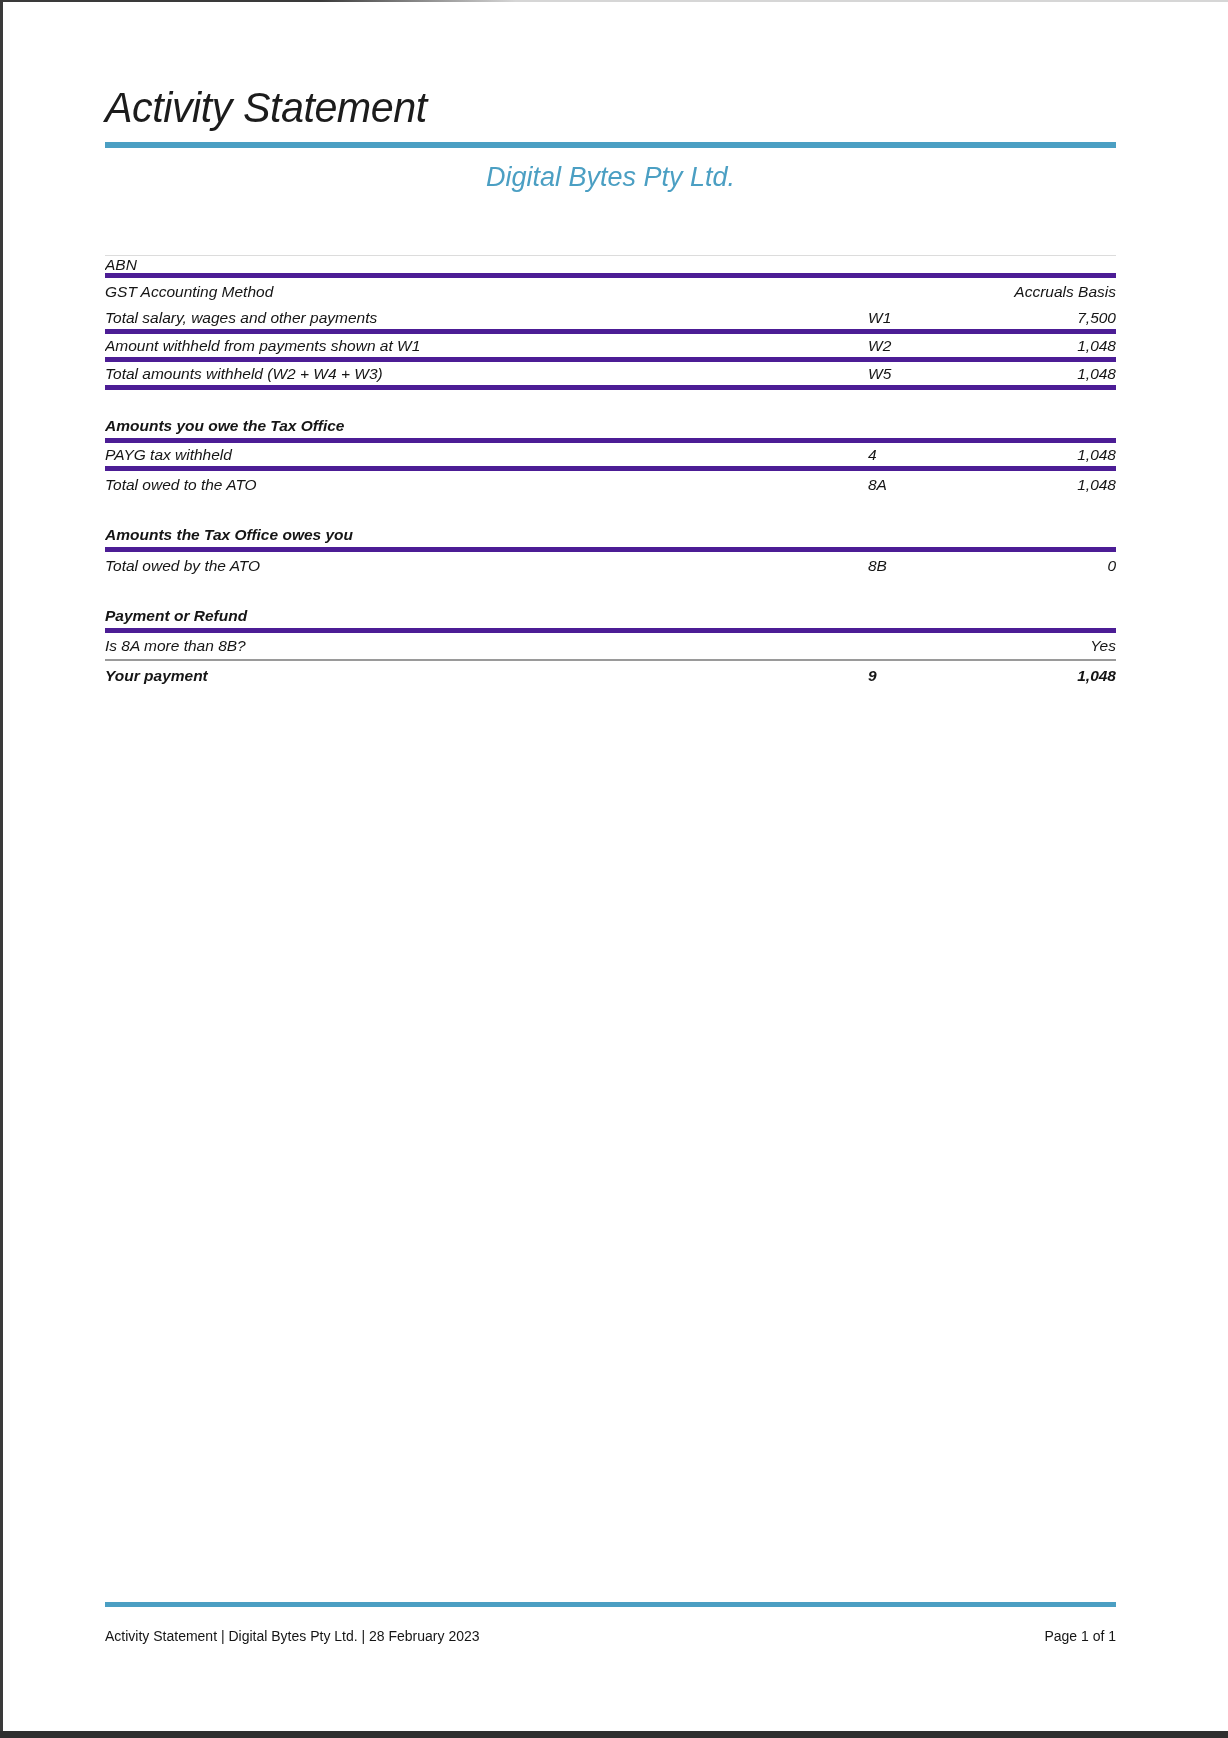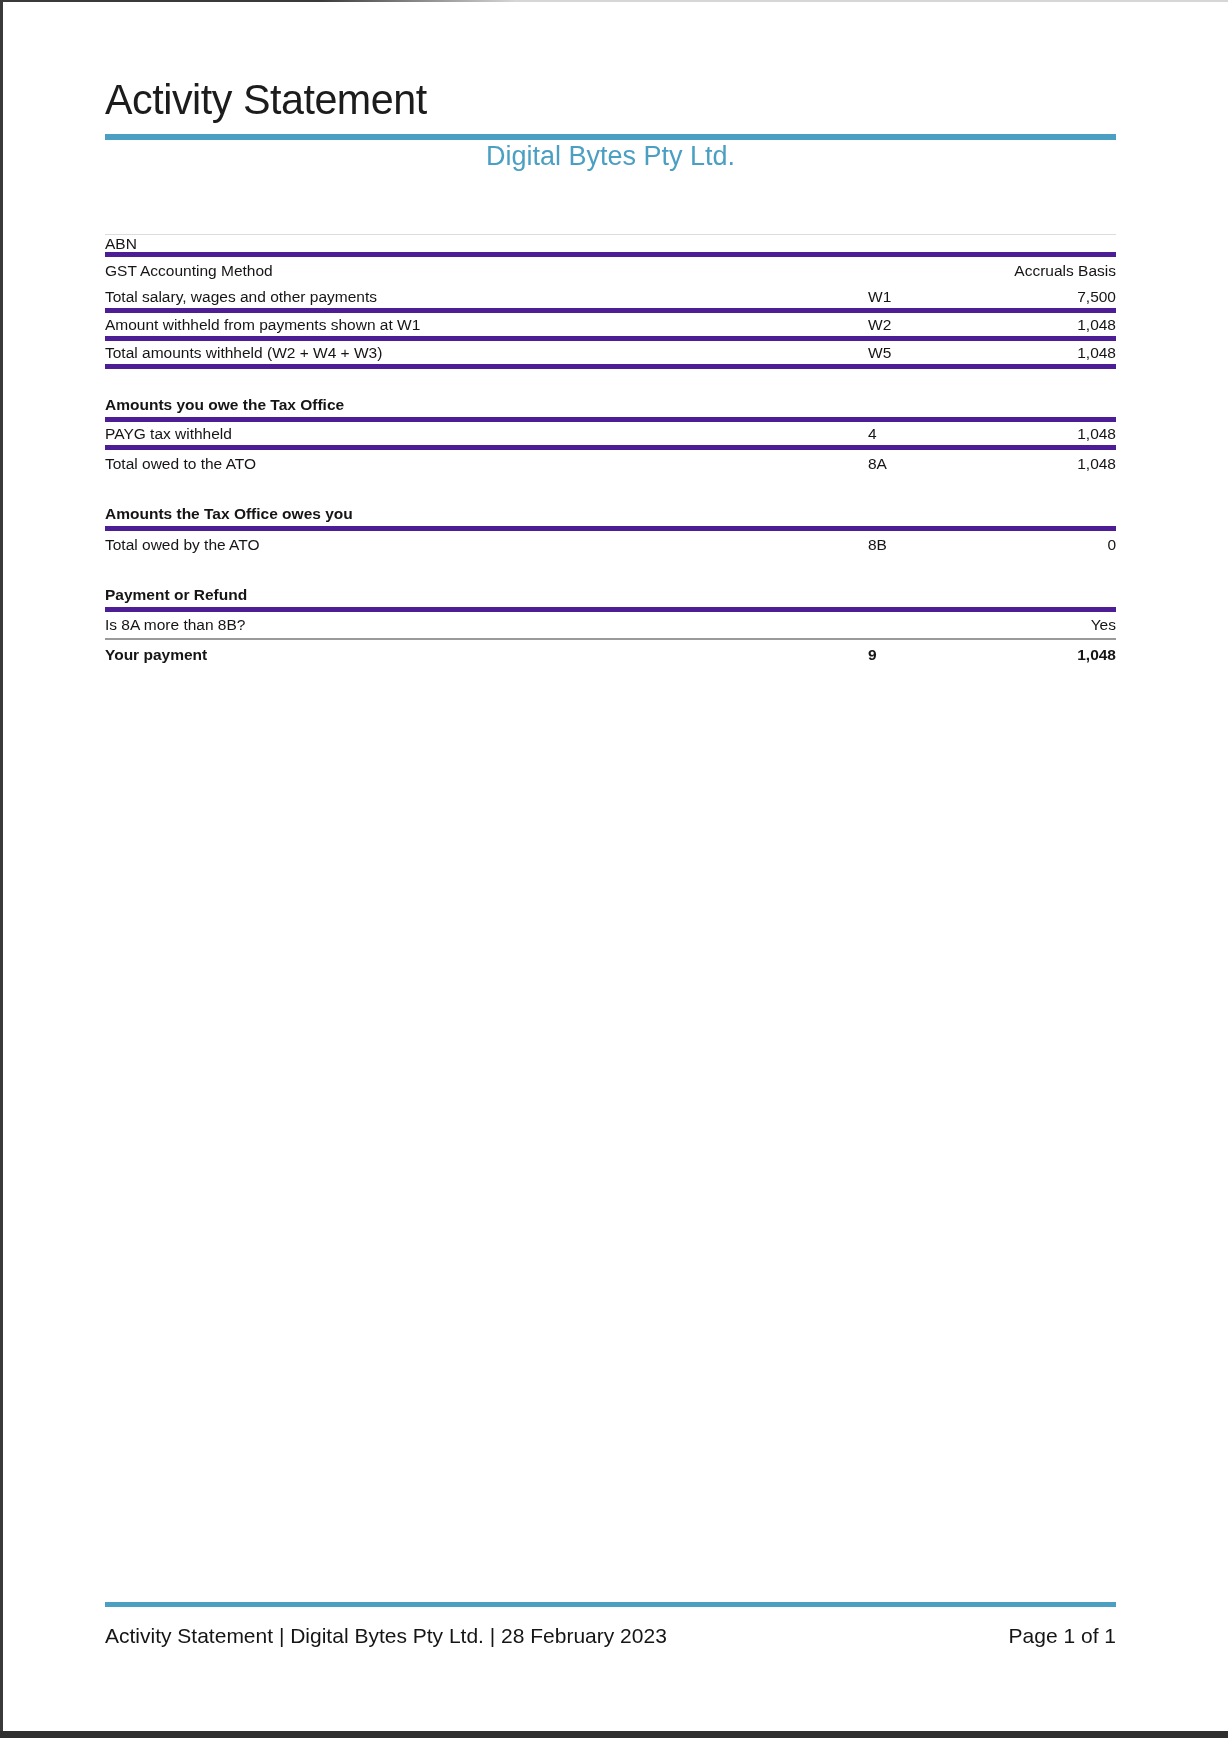--- a/index.html
+++ b/index.html
@@ -9,51 +9,51 @@
     position:relative;
     font-family:"Liberation Sans", sans-serif;
     color:#151515;
     overflow:hidden;
   }
   .edge-left  { position:absolute; left:0; top:0; width:3px; height:1738px; background:#3a3a3a; }
   .edge-top   { position:absolute; left:0; top:0; width:100%; height:2px;
                 background:linear-gradient(to right,#3a3a3a 0%,#3a3a3a 26%,#d6d6d6 42%,#d6d6d6 100%); }
   .edge-bottom{ position:absolute; left:0; bottom:0; width:100%; height:7px; background:#2f2f2f; }
 
-  .content { position:absolute; left:105px; top:4px; width:1011px; }
+  .content { position:absolute; left:105px; top:12px; width:1011px;font-style:italic; }
 
   .doc-title {
     padding-top:72px;
     font-size:43px; font-weight:500; letter-spacing:-0.5px;
     color:#1c1c1c; line-height:1.1;
     transform:scaleX(0.96); transform-origin:left center;
   }
   .title-rule { margin-top:11px; height:6px; }
-  .subtitle { text-align:center; font-size:27px; line-height:33px; font-weight:500; }
+  .subtitle { margin-top:13px; text-align:center; font-size:27px; line-height:33px; font-weight:500; }
 
   .table { margin-top:61px; font-size:15.5px; }
   .trow {
     display:flex; align-items:center;
     height:28px;
     border-bottom:5px solid #4c1d95;
   }
   .trow.first { height:23px; border-top:1px solid #dcdcdc; }
   .trow.no-border { border-bottom:none; }
   .trow.thick { border-bottom:2px solid #9a9a9a;gap:29px; }
   .trow.bold { font-weight:bold; height:30px; }
   .trow.section { font-weight:bold; height:30px; margin-top:23px; }
   .cell-label { flex:0 0 763px; white-space:nowrap; overflow:hidden; }
   .cell-code  { flex:0 0 120px; text-align:left; }
   .cell-value { flex:1 1 auto; text-align:right; white-space:nowrap; }
 
   .footer-rule { position:absolute; left:105px; top:1602px; width:1011px; height:5px; }
   .footer-text {
     position:absolute; left:105px; top:1624px; width:1011px;
     display:flex; justify-content:space-between; align-items:center;
-    font-size:21px; height:24px;
+    font-size:14px; height:24px;
   }
 </style>
 </head>
 <body>
 
 <div class="edge-left"></div>
 <div class="edge-top"></div>
 
 <div class="content">
   <div class="doc-title">Activity Statement</div>

